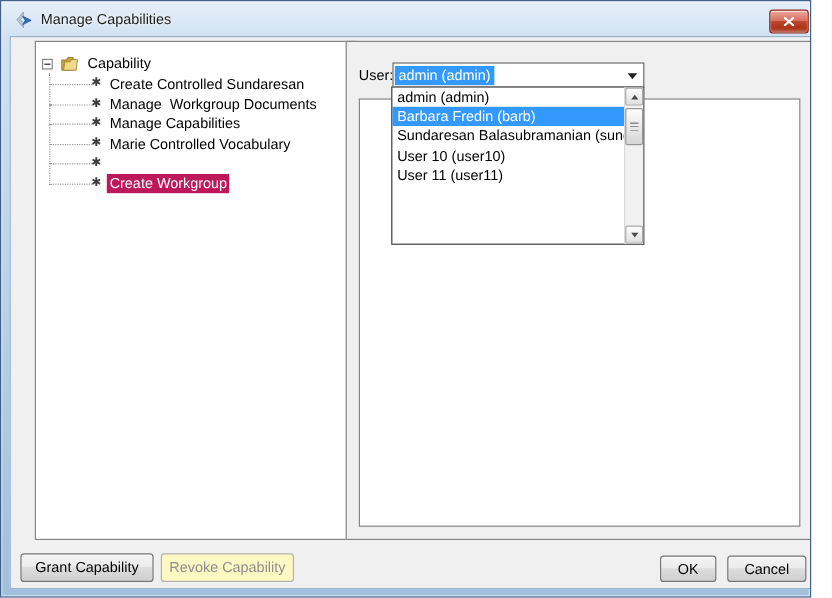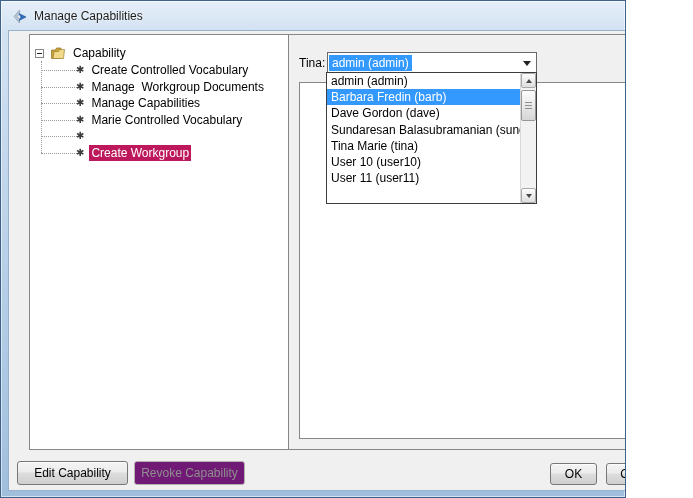--- a/index.html
+++ b/index.html
@@ -1,20 +1,20 @@
 <!DOCTYPE html>
 <html><head>
 <meta charset="utf-8">
 <style>
   * { margin:0; padding:0; box-sizing:border-box; }
   html,body { width:693px; height:498px; }
   body { font-family:"Liberation Sans", sans-serif; font-size:12px; color:#000; }
 
   .window {
-    position:relative; width:626px; height:498px;
+    position:relative; width:676px; height:498px;
     background:linear-gradient(180deg,#e6eff9 0%,#d2e2f2 6%,#bcd3ea 45%,#a0bfdd 100%);
     border:1px solid #3f628a;
     box-shadow:inset 0 0 0 1px rgba(255,255,255,.55);
     overflow:hidden;
   }
 
   
   .titlebar { position:absolute; left:0; top:0; width:100%; height:29px; }
   .title-icon { position:absolute; left:11px; top:8px; width:16px; height:16px; }
   .title-text { position:absolute; left:33px; top:8px; font-size:12px; color:#1c1c1c; text-shadow:0 0 3px #ffffff; white-space:pre; }
@@ -85,21 +85,21 @@
   
   .btn {
     position:absolute; font-size:12px; color:#000; text-align:center;
     background:linear-gradient(180deg,#f4f4f4 0%,#ececec 45%,#dddddd 50%,#cfcfcf 100%);
     border:1px solid #757779; border-radius:3px; cursor:pointer;
     display:flex; align-items:center; justify-content:center;
     box-shadow:inset 0 1px 0 rgba(255,255,255,.8);
   }
   .btn-grant { left:8px; top:430px; width:111px; height:24px; }
   .btn-revoke { left:125px; top:430px; width:111px; height:24px;
-    background:#701a75; border-color:#b5b2ad; color:#8e8e8e; box-shadow:none; cursor:default; }
+    background:#fef9c3; border-color:#b5b2ad; color:#8e8e8e; box-shadow:none; cursor:default; }
   .btn-ok { left:541px; top:432px; width:47px; height:22px; }
   .btn-cancel { left:597px; top:432px; width:66px; height:22px; }
 </style>
 </head>
 <body>
 
 <div class="window">
 
   <div class="titlebar">
     <svg class="title-icon" viewBox="0 0 16 16">
@@ -129,21 +129,21 @@
         <span class="expander"></span>
         <svg class="folder-icon" viewBox="0 0 17 14">
           <path d="M1.5 4 L5.5 4 L6.5 2 L11 2 L11 12.5 L1.5 12.5 Z" fill="#caa43a" stroke="#8f7020" stroke-width="0.7"></path>
           <path d="M4 5.5 L8.5 5.5 L9.5 3.5 L14.5 3.5 L13.5 12.5 L3 12.5 Z" fill="#f0d98a" stroke="#9c8130" stroke-width="0.7"></path>
         </svg>
         <span class="tree-label">Capability</span>
       </div>
 
       <div class="tree-row tree-item" style="top:27px;">
         <span class="bullet-icon">✱</span>
-        <span class="tree-label">Create Controlled Vocabulary</span>
+        <span class="tree-label">Create Controlled Sundaresan</span>
       </div>
       <div class="tree-row tree-item" style="top:44px;">
         <span class="bullet-icon">✱</span>
         <span class="tree-label">Manage  Workgroup Documents</span>
       </div>
       <div class="tree-row tree-item" style="top:60px;">
         <span class="bullet-icon">✱</span>
         <span class="tree-label">Manage Capabilities</span>
       </div>
       <div class="tree-row tree-item" style="top:77px;">
@@ -153,46 +153,44 @@
       <div class="tree-row tree-item" style="top:93px;">
         <span class="bullet-icon">✱</span>
       </div>
       <div class="tree-row tree-item selected" style="top:110px;">
         <span class="bullet-icon">✱</span>
         <span class="tree-label">Create Workgroup</span>
       </div>
     </div>
 
     <div class="panel right-panel">
-      <span class="user-label">Tina:</span>
+      <span class="user-label">User:</span>
       <div class="combo">
         <span class="combo-value">admin (admin)</span>
         <span class="combo-arrow"></span>
       </div>
       <div class="empty-listbox"></div>
     </div>
 
     <div class="dropdown">
       <div class="dd-item">admin (admin)</div>
       <div class="dd-item selected">Barbara Fredin (barb)</div>
-      <div class="dd-item">Dave Gordon (dave)</div>
       <div class="dd-item">Sundaresan Balasubramanian (sundar)</div>
-      <div class="dd-item">Tina Marie (tina)</div>
       <div class="dd-item">User 10 (user10)</div>
       <div class="dd-item">User 11 (user11)</div>
       <div class="dd-scrollbar">
         <div class="dd-scroll-btn dd-up">
             <span class="tri-up"></span>
           </div>
         <div class="dd-thumb"></div>
         <div class="dd-scroll-btn dd-down">
             <span class="tri-down"></span>
           </div>
       </div>
     </div>
 
-    <div class="btn btn-grant">Edit Capability</div>
+    <div class="btn btn-grant">Grant Capability</div>
     <div class="btn btn-revoke">Revoke Capability</div>
     <div class="btn btn-ok">OK</div>
     <div class="btn btn-cancel">Cancel</div>
 
   </div>
 </div>
 
 </body></html>

